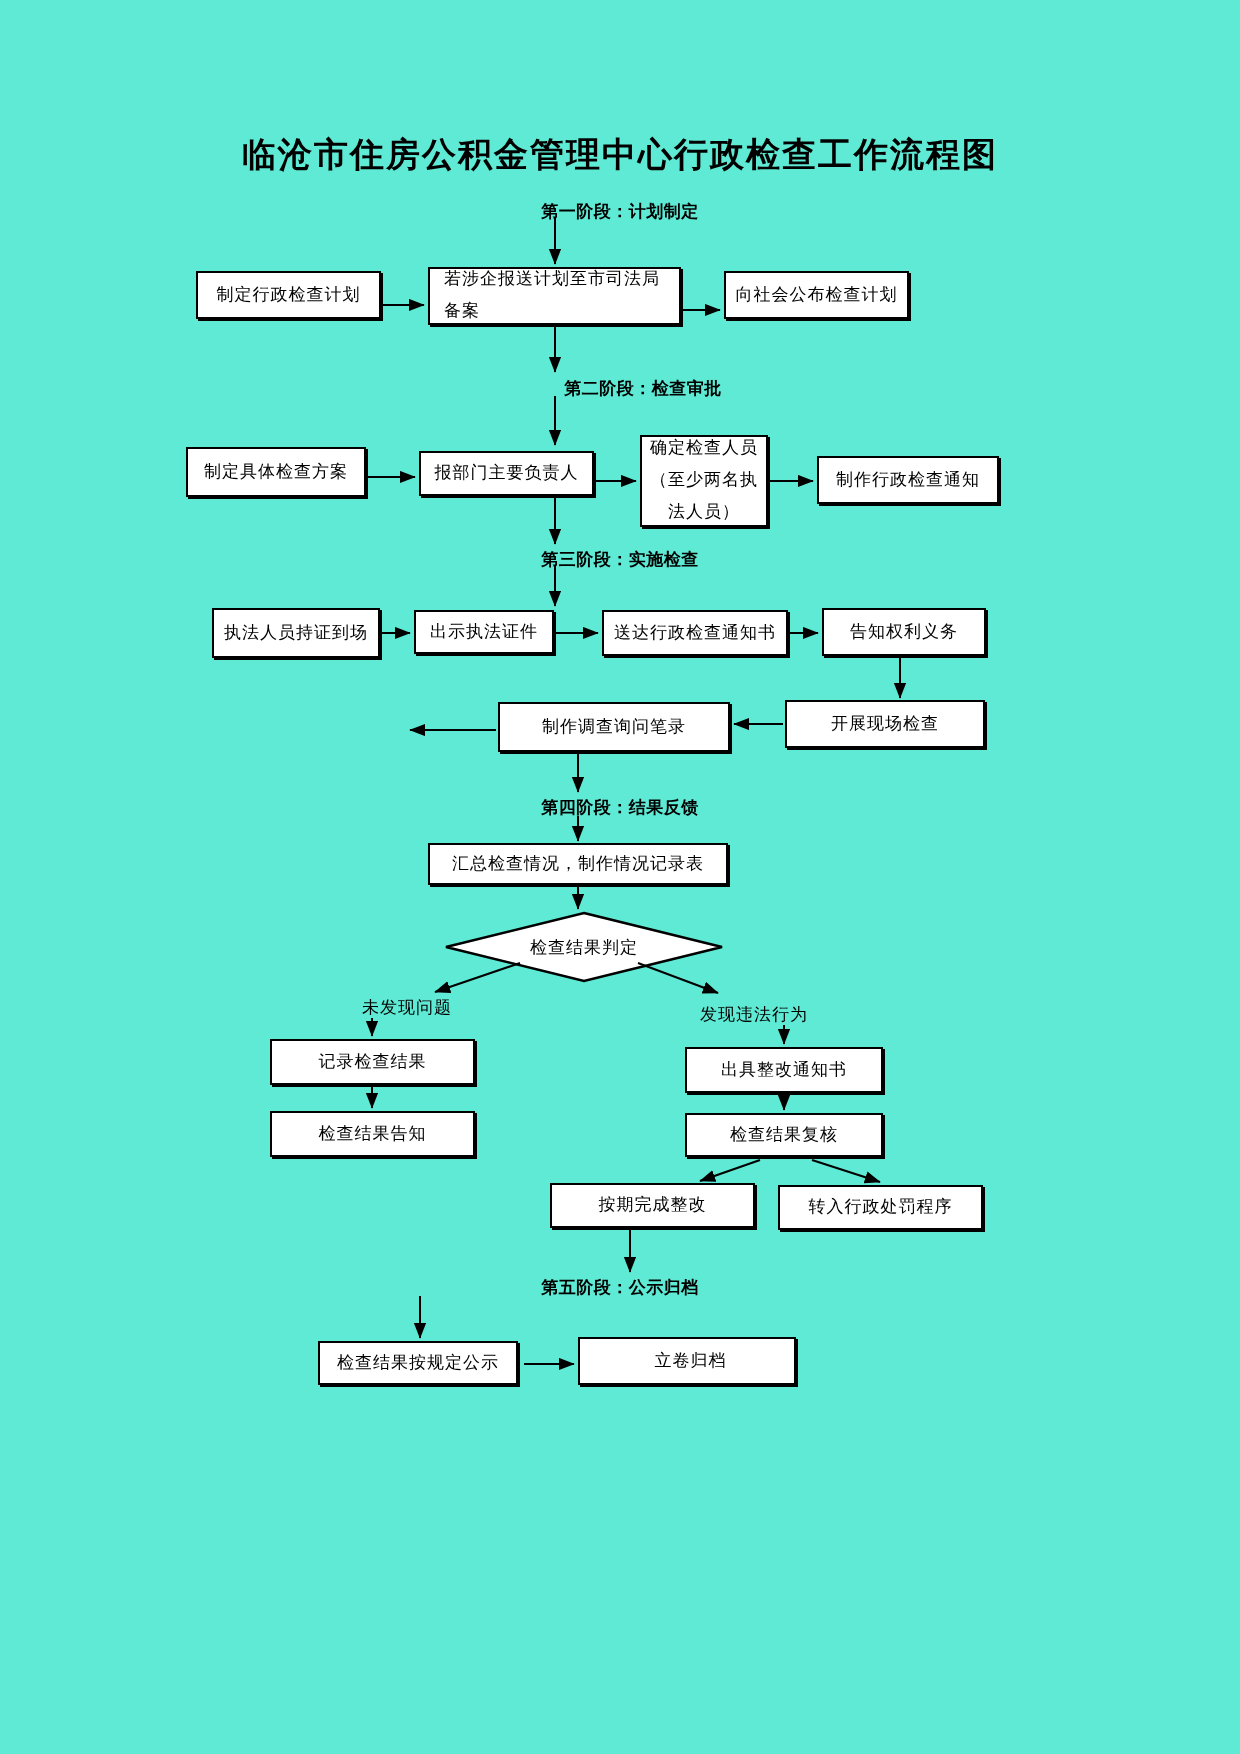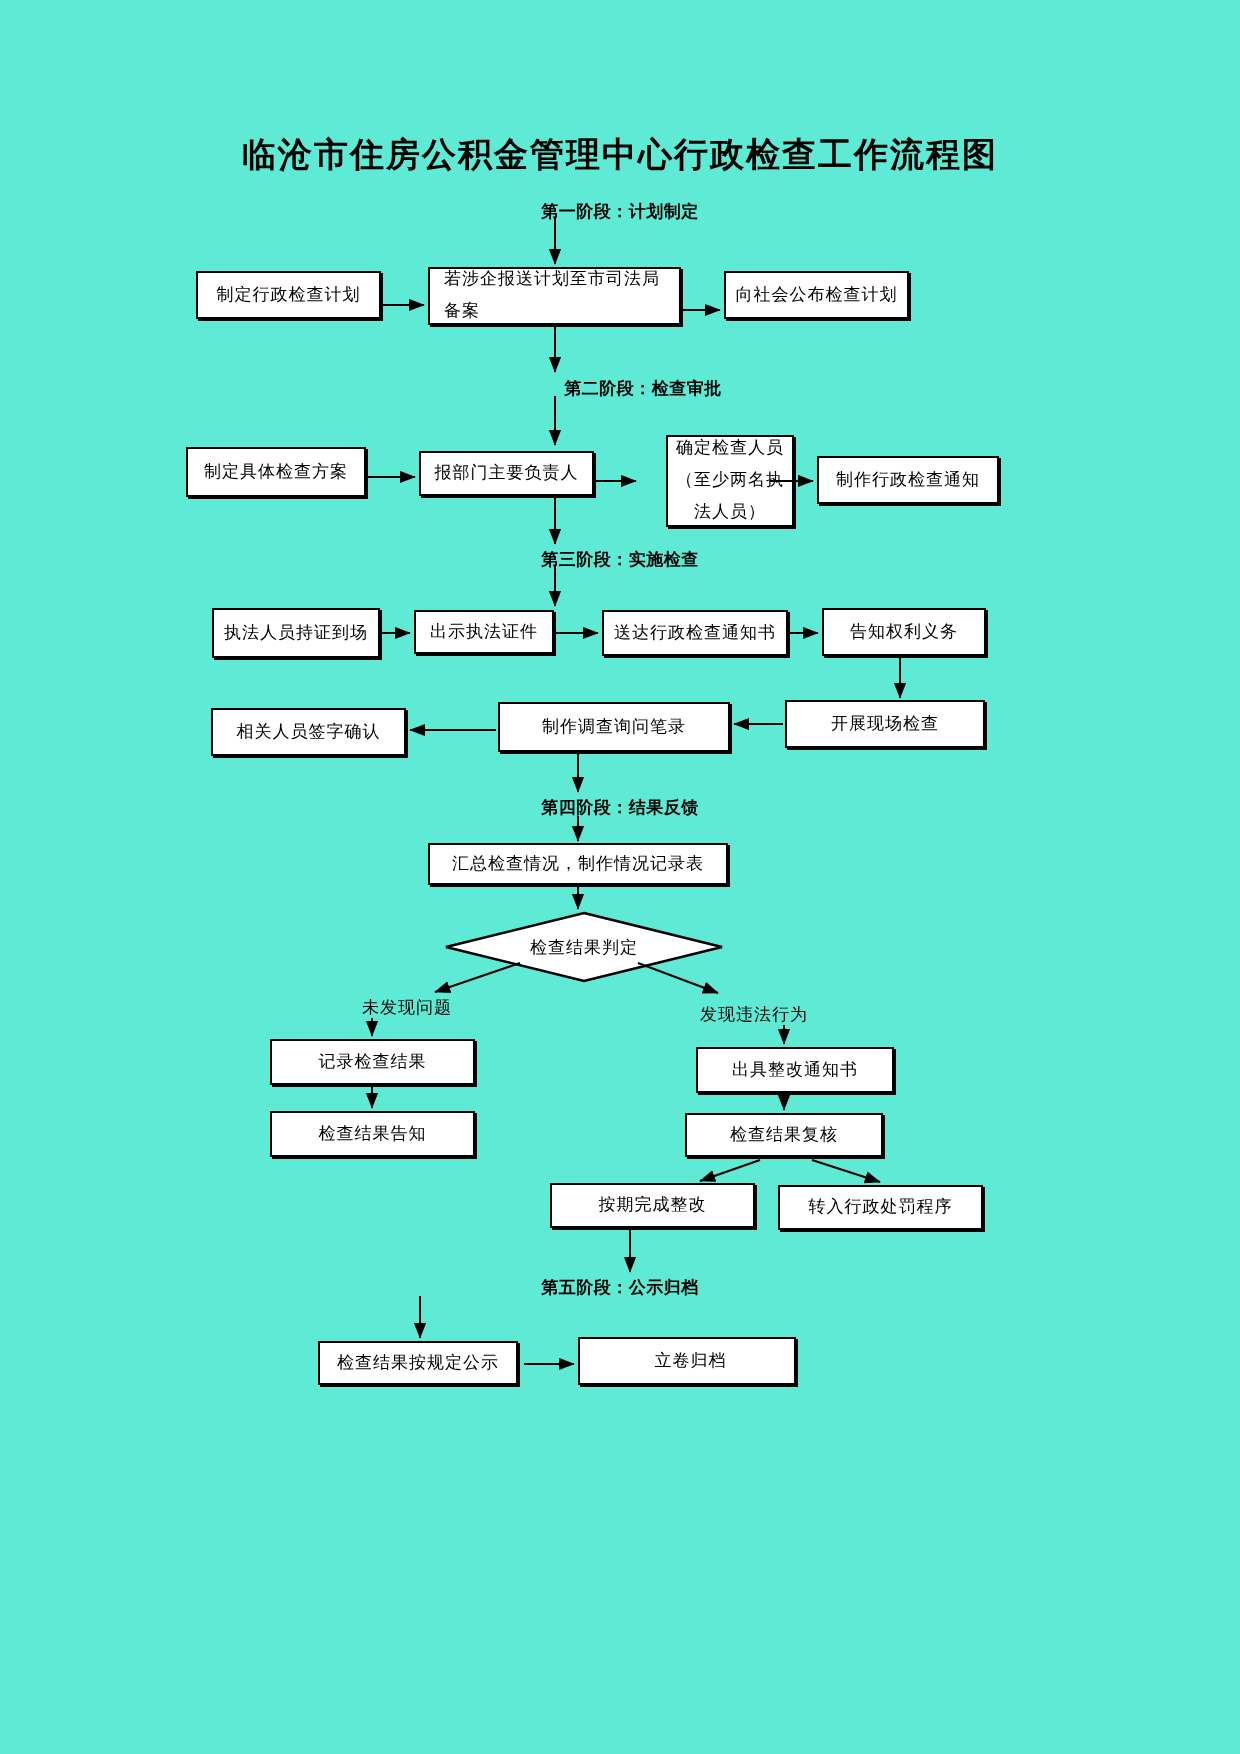--- a/index.html
+++ b/index.html
@@ -97,52 +97,51 @@
   <div class="stage" style="left:0; width:1240px; top:548px;">第三阶段：实施检查</div>
   <div class="stage" style="left:0; width:1240px; top:796px;">第四阶段：结果反馈</div>
   <div class="stage" style="left:0; width:1240px; top:1276px;">第五阶段：公示归档</div>
 
   <div class="node" style="left:196px; top:271px; width:185px; height:48px;">制定行政检查计划</div>
   <div class="node multiline" style="left:428px; top:267px; width:253px; height:58px; justify-content:flex-start; text-align:left; padding-left:14px;">若涉企报送计划至市司法局备案</div>
   <div class="node" style="left:724px; top:271px; width:185px; height:48px;">向社会公布检查计划</div>
 
   <div class="node" style="left:186px; top:447px; width:180px; height:50px;">制定具体检查方案</div>
   <div class="node" style="left:419px; top:451px; width:175px; height:45px;">报部门主要负责人</div>
-  <div class="node multiline" style="left:640px; top:435px; width:128px; height:92px; flex-direction:column; justify-content:center;margin-left:26px;">
+  <div class="node multiline" style="left:640px; top:435px; width:128px; height:92px; flex-direction:column; justify-content:center;">
     <span>确定检查人员</span>
     <span>（至少两名执</span>
     <span>法人员）</span>
   </div>
   <div class="node" style="left:817px; top:456px; width:182px; height:48px;">制作行政检查通知</div>
 
   <div class="node" style="left:212px; top:608px; width:168px; height:50px;">执法人员持证到场</div>
   <div class="node" style="left:414px; top:610px; width:140px; height:44px;">出示执法证件</div>
   <div class="node" style="left:602px; top:610px; width:186px; height:46px;">送达行政检查通知书</div>
   <div class="node" style="left:822px; top:608px; width:164px; height:48px;">告知权利义务</div>
 
-  <div class="node" style="left:211px; top:708px; width:195px; height:48px;">相关人员签字确认</div>
   <div class="node" style="left:498px; top:702px; width:232px; height:50px;">制作调查询问笔录</div>
   <div class="node" style="left:785px; top:700px; width:200px; height:48px;">开展现场检查</div>
 
   <div class="node" style="left:428px; top:843px; width:300px; height:42px;">汇总检查情况，制作情况记录表</div>
 
   <div class="diamond-wrap" style="left:444px; top:911px; width:280px; height:72px;">
     <svg width="280" height="72" viewBox="0 0 280 72">
       <polygon points="140,2 278,36 140,70 2,36" fill="#ffffff" stroke="#000000" stroke-width="2.5"></polygon>
     </svg>
     <div class="diamond-label">检查结果判定</div>
   </div>
 
   <div class="edgelabel" style="left:362px; top:996px;">未发现问题</div>
   <div class="edgelabel" style="left:700px; top:1003px;">发现违法行为</div>
 
   <div class="node" style="left:270px; top:1039px; width:205px; height:46px;">记录检查结果</div>
   <div class="node" style="left:270px; top:1111px; width:205px; height:46px;">检查结果告知</div>
 
-  <div class="node" style="left:685px; top:1047px; width:198px; height:46px;margin-left:11px;">出具整改通知书</div>
+  <div class="node" style="left:685px; top:1047px; width:198px; height:46px;">出具整改通知书</div>
   <div class="node" style="left:685px; top:1113px; width:198px; height:44px;">检查结果复核</div>
   <div class="node" style="left:550px; top:1183px; width:205px; height:45px;">按期完成整改</div>
   <div class="node" style="left:778px; top:1185px; width:205px; height:45px;">转入行政处罚程序</div>
 
   <div class="node" style="left:318px; top:1341px; width:200px; height:44px;">检查结果按规定公示</div>
   <div class="node" style="left:578px; top:1337px; width:218px; height:48px;padding-left:7px;">立卷归档</div>
 
   <svg class="overlay">
     <defs>
       <marker id="ah" markerWidth="9" markerHeight="9" refX="7.6" refY="3.1" orient="auto" markerUnits="strokeWidth">

